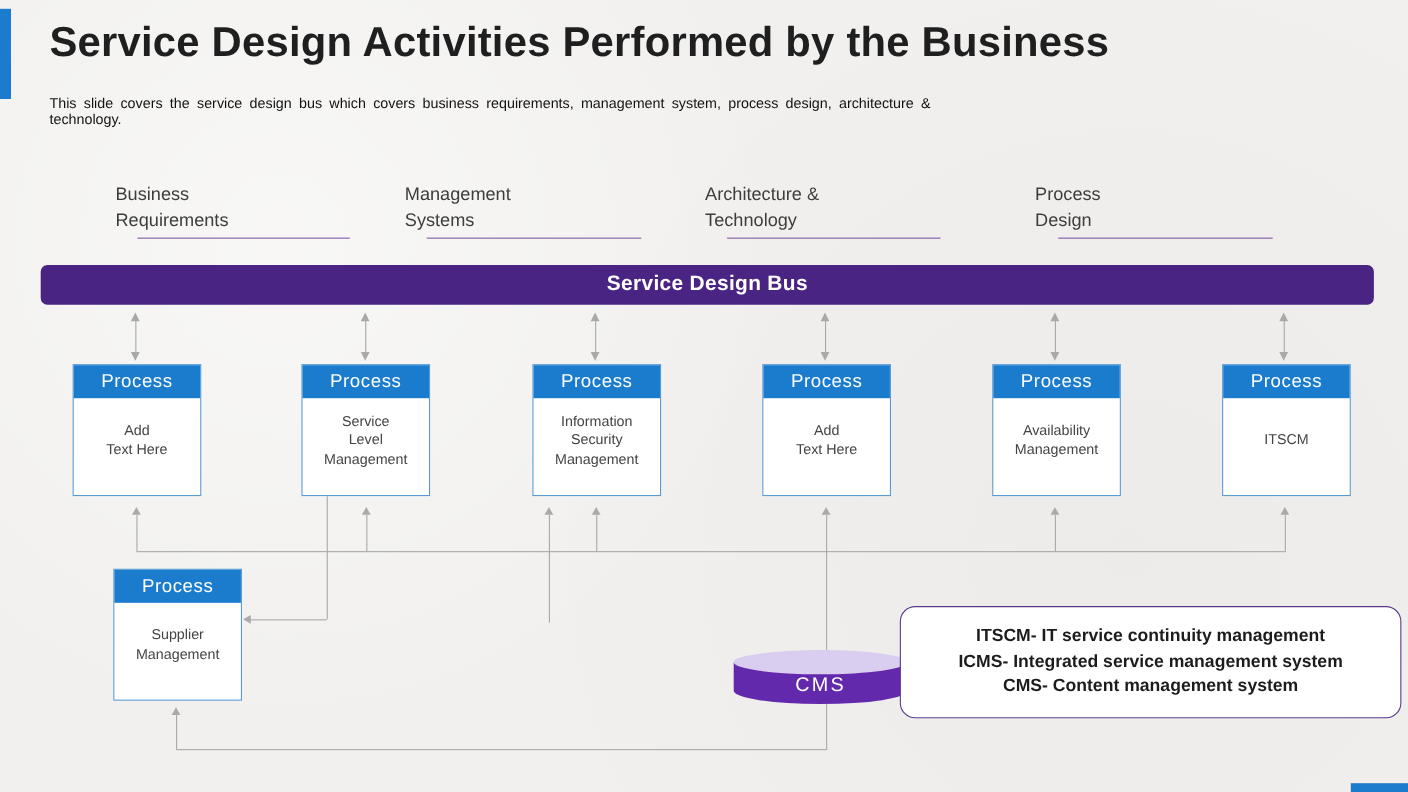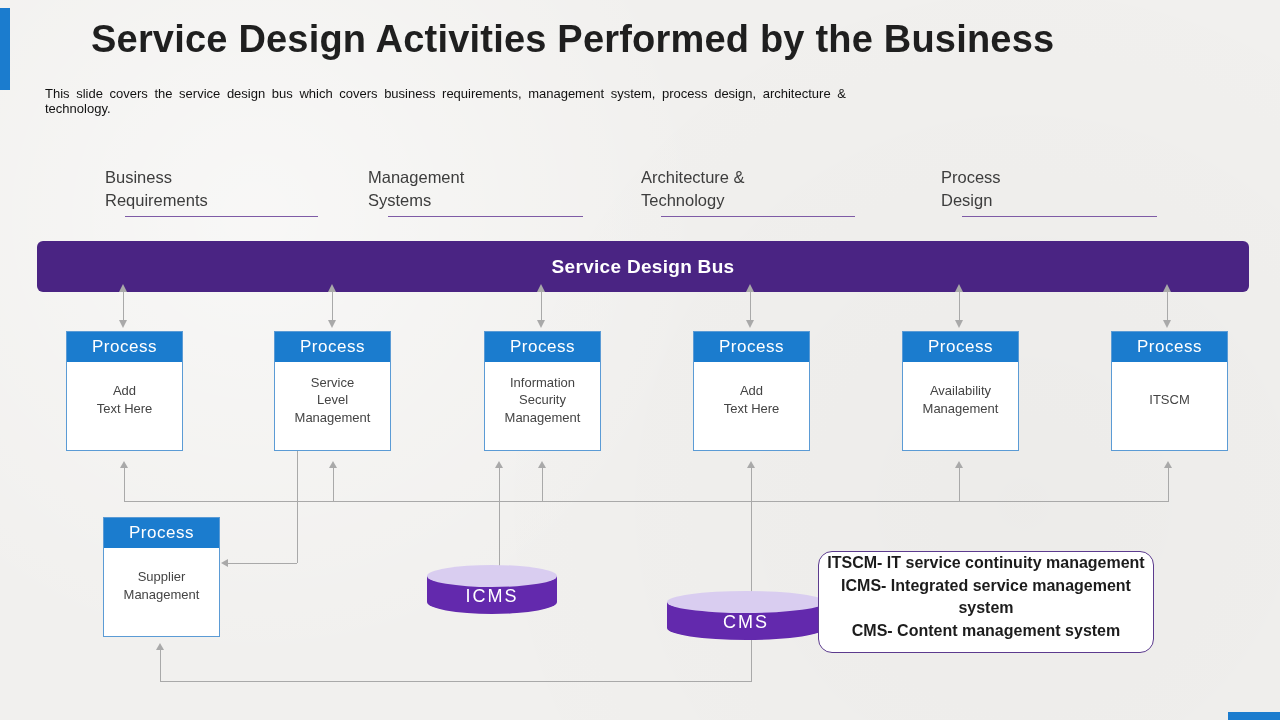--- a/index.html
+++ b/index.html
@@ -14,25 +14,25 @@
   *{margin:0;padding:0;box-sizing:border-box;}
   body{font-family:"Liberation Sans",sans-serif;background:#d8d8d8;}
   .slide{
     position:relative;width:1280px;height:720px;overflow:hidden;
     background:#f1f0ee;
     background-image:radial-gradient(circle at 20% 30%, rgba(255,255,255,.5), rgba(0,0,0,0) 40%),
                      radial-gradient(circle at 80% 70%, rgba(0,0,0,.02), rgba(0,0,0,0) 50%);
   }
   .accent-top{position:absolute;left:0;top:8px;width:10px;height:82px;background:var(--accent-blue);}
   .accent-bottom{position:absolute;left:1228px;top:712px;width:52px;height:8px;background:var(--accent-blue);}
-  .title{position:absolute;left:45px;top:18px;width:1180px;font-size:38px;font-weight:800;color:#1f1f1f;letter-spacing:.2px;margin-left:46px;}
+  .title{position:absolute;left:45px;top:18px;width:1180px;font-size:38px;font-weight:800;color:#1f1f1f;letter-spacing:.2px;}
   .subtitle{position:absolute;left:45px;top:86px;width:860px;font-size:13px;color:#121212;word-spacing:3px;}
   .col-label{position:absolute;top:166px;width:235px;text-align:left;font-size:16.5px;color:#3d3d3d;line-height:1.42;white-space:pre-line;}
   .col-underline{position:absolute;top:216px;height:1px;background:var(--underline-purple);}
-  .bus{position:absolute;left:37px;top:241px;width:1212px;height:51px;background:var(--bus-purple);border-radius:6px;
+  .bus{position:absolute;left:37px;top:241px;width:1212px;height:36px;background:var(--bus-purple);border-radius:6px;
        display:flex;align-items:center;justify-content:center;}
   .bus span{color:#fff;font-size:19px;font-weight:600;letter-spacing:.3px;}
   .dblarrow{position:absolute;width:9px;top:284px;height:44px;}
   .dblarrow .dline{position:absolute;left:4px;top:6px;bottom:6px;width:1px;background:var(--connector-gray);}
   .dblarrow .ah{position:absolute;left:0;width:0;height:0;border-left:4.5px solid transparent;border-right:4.5px solid transparent;}
   .dblarrow .ah.up{top:0;border-bottom:8px solid var(--connector-gray);}
   .dblarrow .ah.down{bottom:0;border-top:8px solid var(--connector-gray);}
   .pbox{position:absolute;width:117px;height:120px;background:#fff;border:1px solid #5b9bd5;z-index:3;}
   .pbox-hd{height:30px;background:var(--accent-blue);color:#fff;font-size:17px;text-align:center;line-height:30px;letter-spacing:.5px;}
   .pbox-bd{height:88px;display:flex;align-items:center;justify-content:center;text-align:center;
@@ -40,23 +40,23 @@
   .cline{position:absolute;background:var(--connector-gray);z-index:1;}
   .ah-up{position:absolute;width:0;height:0;border-left:4px solid transparent;border-right:4px solid transparent;
          border-bottom:7px solid var(--connector-gray);z-index:1;}
   .ah-left{position:absolute;width:0;height:0;border-top:4px solid transparent;border-bottom:4px solid transparent;
          border-right:7px solid var(--connector-gray);z-index:1;}
   .cyl{position:absolute;z-index:4;}
   .cyl-body{position:absolute;left:0;right:0;top:11px;bottom:0;background:var(--cylinder-purple);
             border-radius:0 0 50% 50% / 0 0 12px 12px;}
   .cyl-top{position:absolute;left:0;right:0;top:0;height:22px;background:var(--cylinder-top);border-radius:50%;}
   .cyl-label{position:absolute;left:0;right:0;top:21px;text-align:center;color:#fff;font-size:18px;letter-spacing:2px;}
-  .legend{position:absolute;left:818px;top:551px;width:336px;height:102px;background:#fff;
+  .legend{position:absolute;left:818px;top:551px;width:456px;height:102px;background:#fff;
           border:1.5px solid var(--legend-border);border-radius:14px;z-index:4;
-          display:flex;flex-direction:column;align-items:center;}
+          display:flex;flex-direction:column;align-items:center;justify-content:center;}
   .legend div{font-size:16px;font-weight:600;color:#1c1c1c;line-height:1.42;text-align:center;}
 </style>
 </head>
 <body>
 
 <div class="slide">
 
   <div class="accent-top"></div>
   <div class="accent-bottom"></div>
 
@@ -167,25 +167,20 @@
   <div class="cline" style="left:751px;top:468px;width:1px;height:213px"></div>
   <div class="ah-up" style="left:747px;top:461px"></div>
   <div class="cline" style="left:160px;top:681px;width:592px;height:1px"></div>
   <div class="cline" style="left:160px;top:650px;width:1px;height:31px"></div>
   <div class="ah-up" style="left:156px;top:643px"></div>
 
   <div class="cline" style="left:297px;top:451px;width:1px;height:112px"></div>
   <div class="cline" style="left:228px;top:563px;width:69px;height:1px"></div>
   <div class="ah-left" style="left:221px;top:559px"></div>
 
-  <div class="cyl" style="left:427px;top:565px;width:130px;height:49px">
-    <div class="cyl-body"></div>
-    <div class="cyl-top"></div>
-    <div class="cyl-label">ICMS</div>
-  </div>
   <div class="cyl" style="left:667px;top:591px;width:158px;height:49px">
     <div class="cyl-body"></div>
     <div class="cyl-top"></div>
     <div class="cyl-label">CMS</div>
   </div>
 
   <div class="legend">
     <div>ITSCM- IT service continuity management</div>
     <div>ICMS- Integrated service management system</div>
     <div>CMS- Content management system</div>

